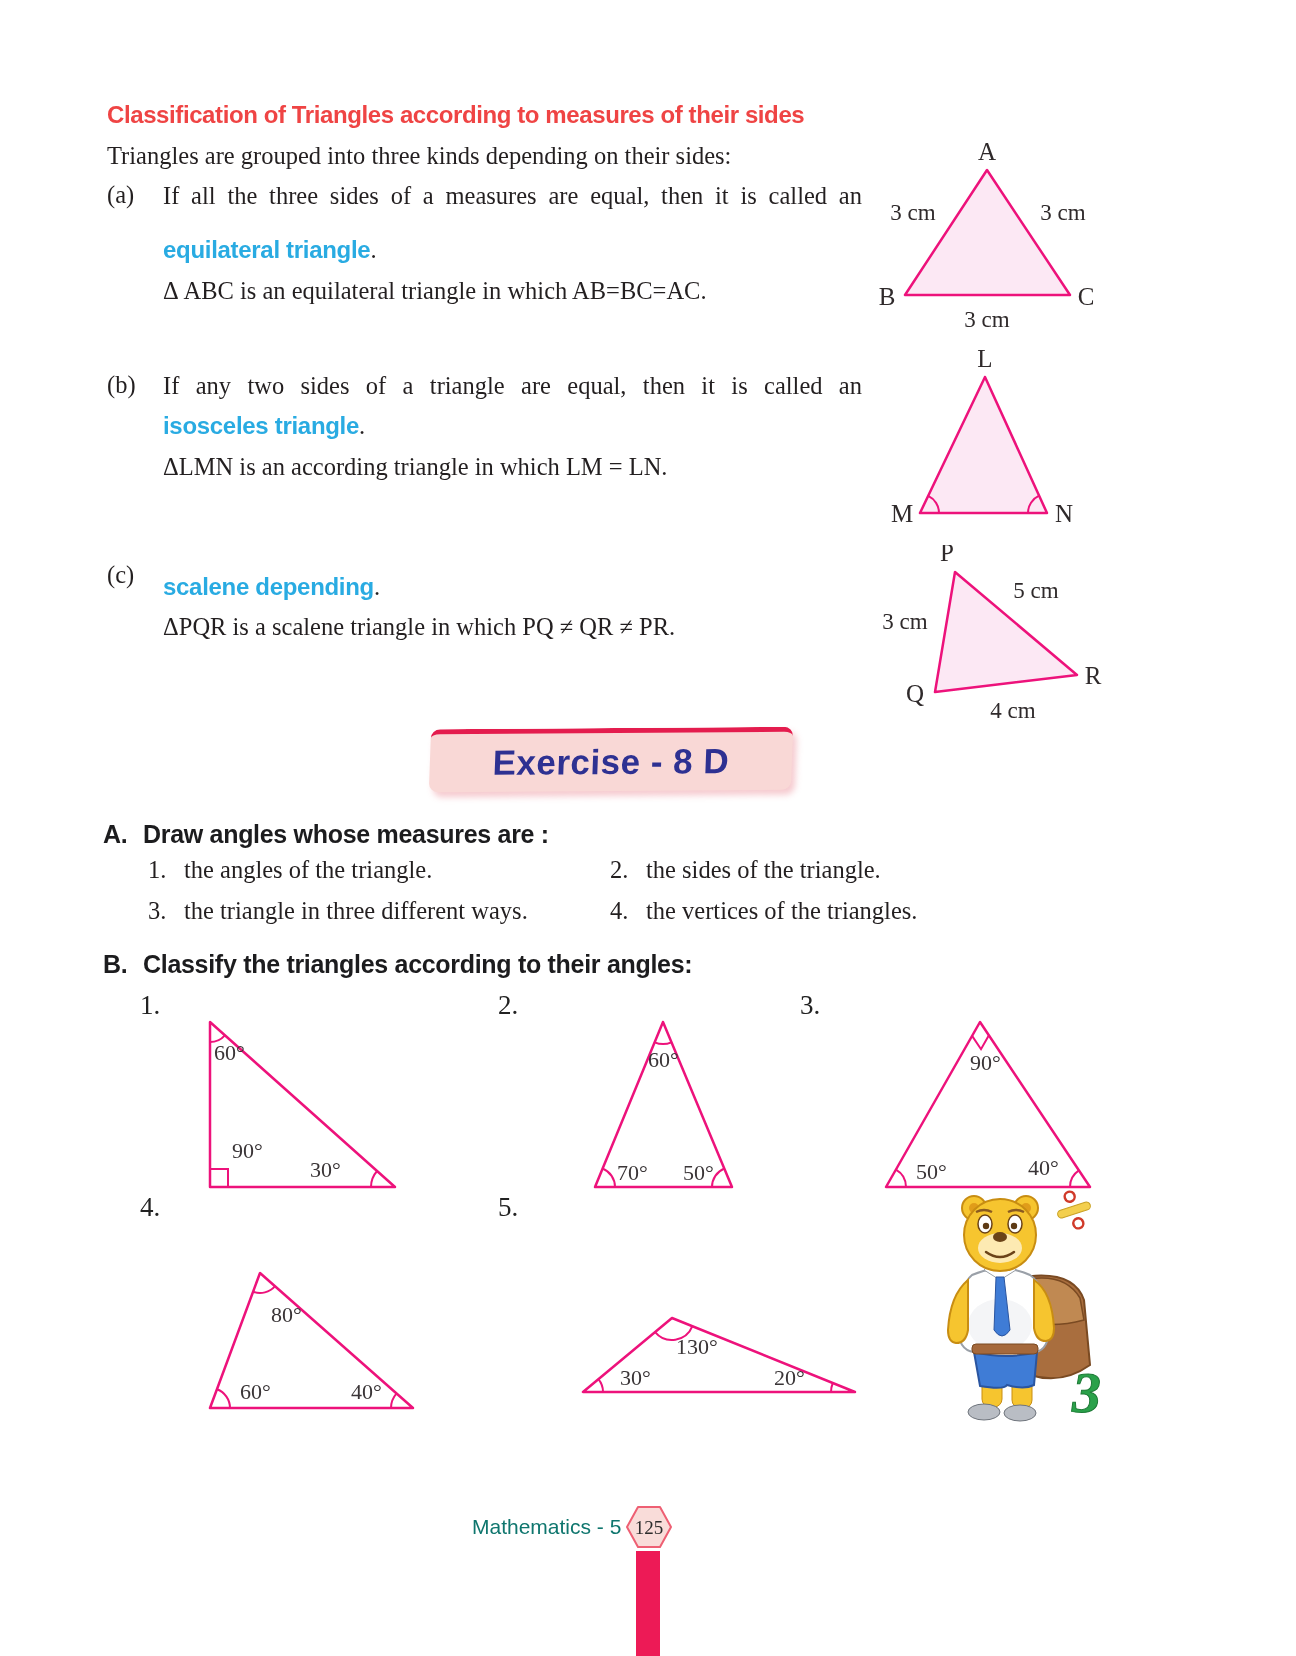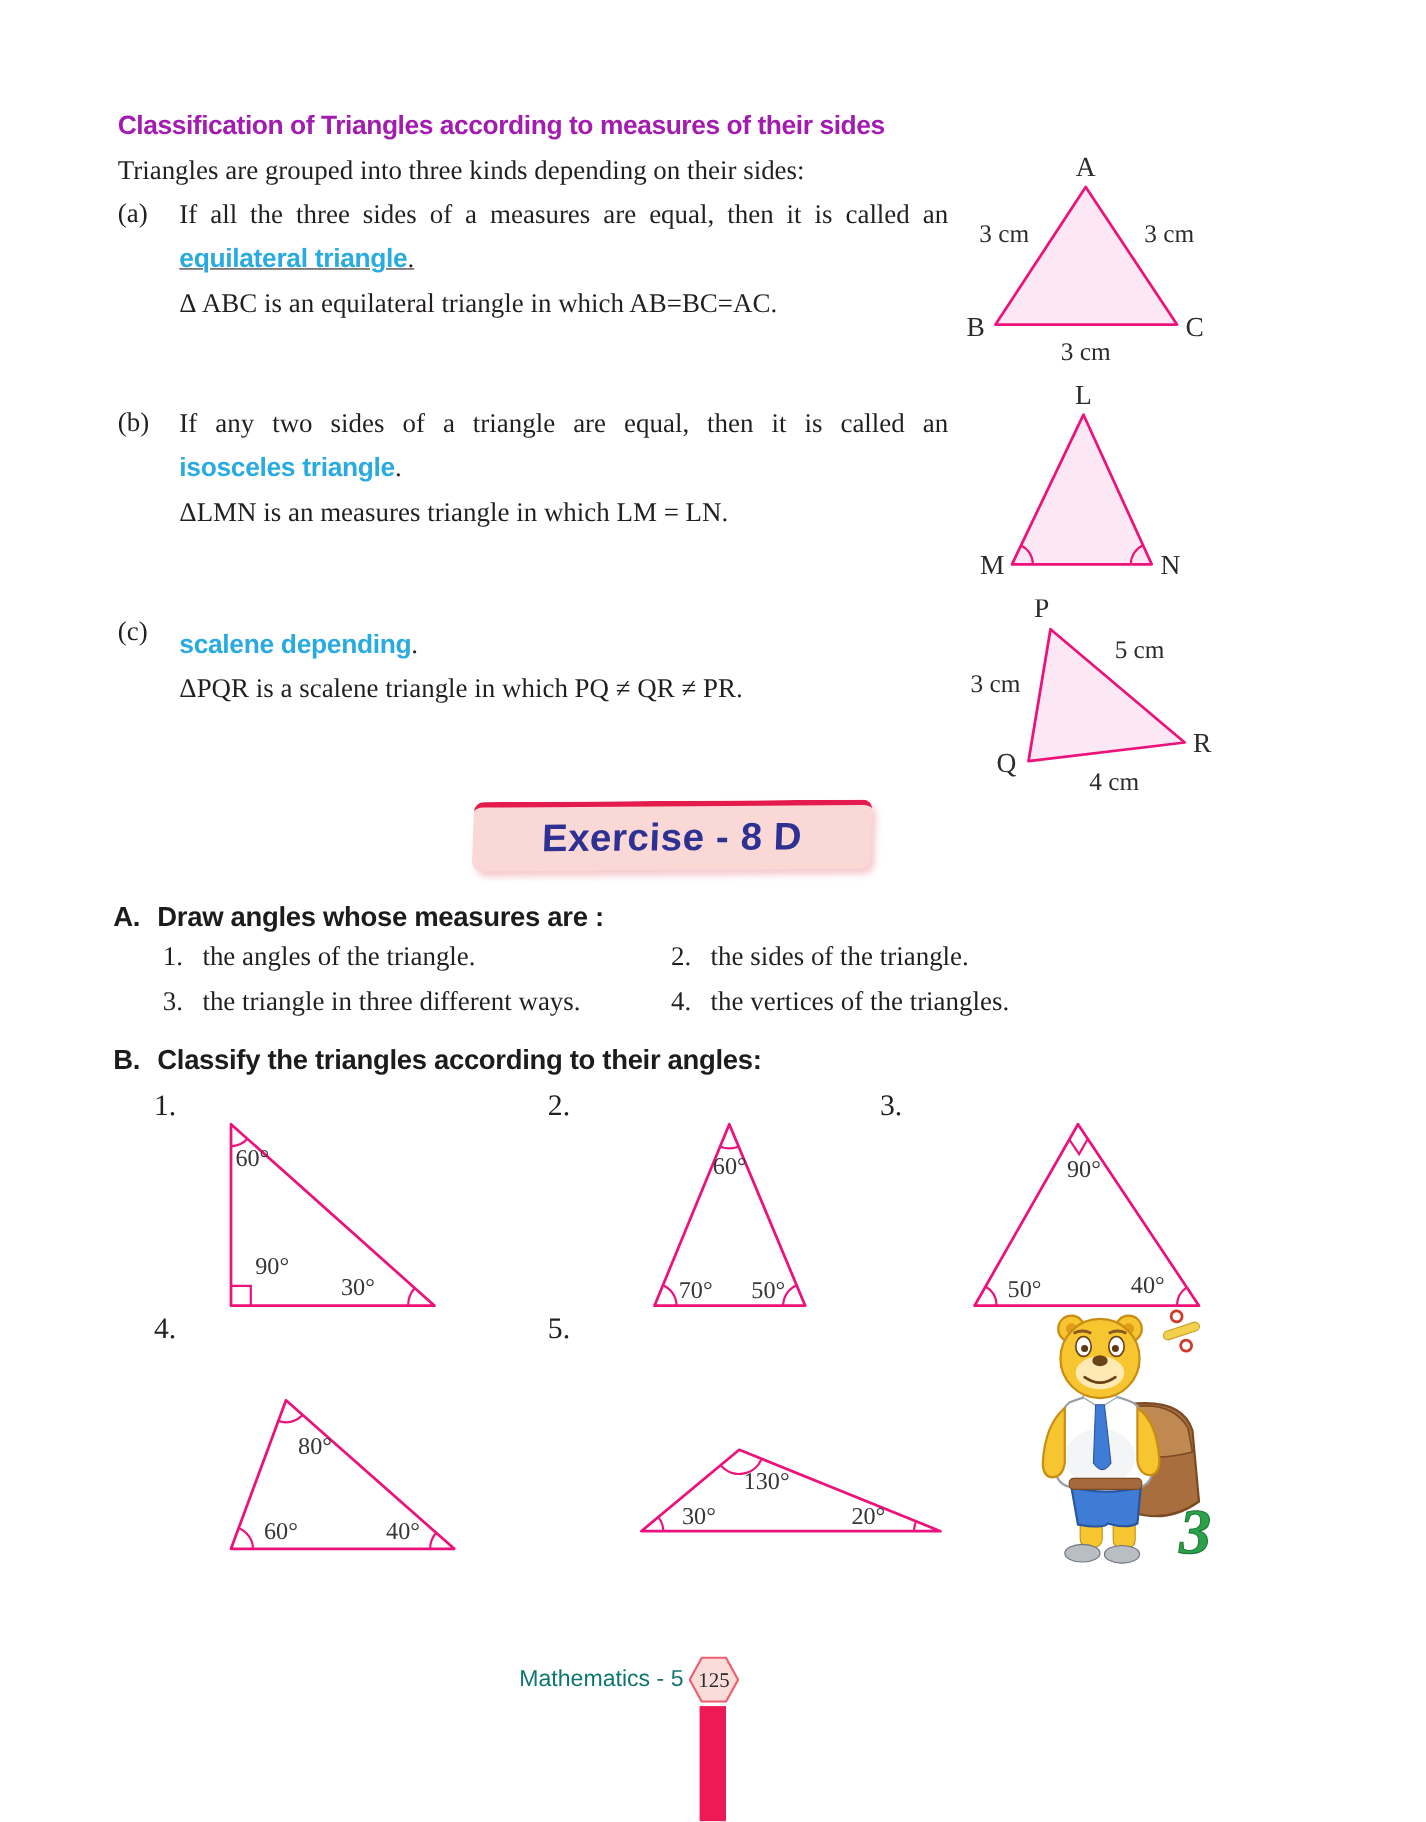--- a/index.html
+++ b/index.html
@@ -1,20 +1,20 @@
 <!DOCTYPE html>
 <html><head>
 <meta charset="utf-8">
 <style>
   html,body{margin:0;padding:0;background:#fff;}
   .page{position:relative;width:1296px;height:1656px;background:#ffffff;
         font-family:"Liberation Serif",serif;color:#231f20;overflow:hidden;}
   .abs{position:absolute;}
   .h-magenta{font-family:"Liberation Sans",sans-serif;font-weight:bold;
-             font-size:24px;color:#a21caf;letter-spacing:-0.4px;white-space:nowrap;}
+             font-size:24px;color:#ef4444;letter-spacing:-0.4px;white-space:nowrap;}
   .body-text{font-size:24.5px;line-height:1.2;}
   .item-row{display:flex;}
   .item-label{width:56px;flex:0 0 56px;font-size:24.5px;}
   .kw{font-family:"Liberation Sans",sans-serif;font-weight:bold;
       font-size:24px;color:#29abe2;letter-spacing:-0.3px;}
   .justify{text-align:justify;text-align-last:justify;}
   .banner{left:430px;top:728px;width:362px;height:58px;background:#f9d8d6;
           border-top:5px solid #e41c4e;border-radius:9px;
           transform:skewX(-2.5deg) rotate(-0.4deg);
           box-shadow:4px 5px 6px rgba(234,140,150,0.45);
@@ -40,37 +40,37 @@
 <div class="page">
 
   <div class="abs h-magenta" style="left:107px;top:101px;">Classification of Triangles according to measures of their sides</div>
   <div class="abs body-text" style="left:107px;top:141px;">Triangles are grouped into three kinds depending on their sides:</div>
 
   <div class="abs" style="left:107px;top:181px;width:755px;">
     <div class="item-row">
       <span class="item-label">(a)</span>
       <div style="flex:1;">
         <div class="justify body-text">If all the three sides of a measures are equal, then it is called an</div>
-        <div style="margin-top:11px;text-decoration:underline;">
+        <div style="margin-top:25px;">
           <span class="kw">equilateral triangle</span><span class="body-text">.</span>
         </div>
         <div class="body-text" style="margin-top:11px;">Δ ABC is an equilateral triangle in which AB=BC=AC.</div>
       </div>
     </div>
   </div>
 
   <div class="abs" style="left:107px;top:371px;width:755px;">
     <div class="item-row">
       <span class="item-label">(b)</span>
       <div style="flex:1;">
         <div class="justify body-text">If any two sides of a triangle are equal, then it is called an</div>
         <div style="margin-top:11px;">
           <span class="kw">isosceles triangle</span><span class="body-text">.</span>
         </div>
-        <div class="body-text" style="margin-top:11px;">ΔLMN is an measures triangle in which LM = LN.</div>
+        <div class="body-text" style="margin-top:11px;">ΔLMN is an according triangle in which LM = LN.</div>
       </div>
     </div>
   </div>
 
   <div class="abs" style="left:107px;top:561px;width:755px;">
     <div class="item-row">
       <span class="item-label">(c)</span>
       <div style="flex:1;">
         <div style="margin-top:11px;">
           <span class="kw">scalene depending</span><span class="body-text">.</span>

